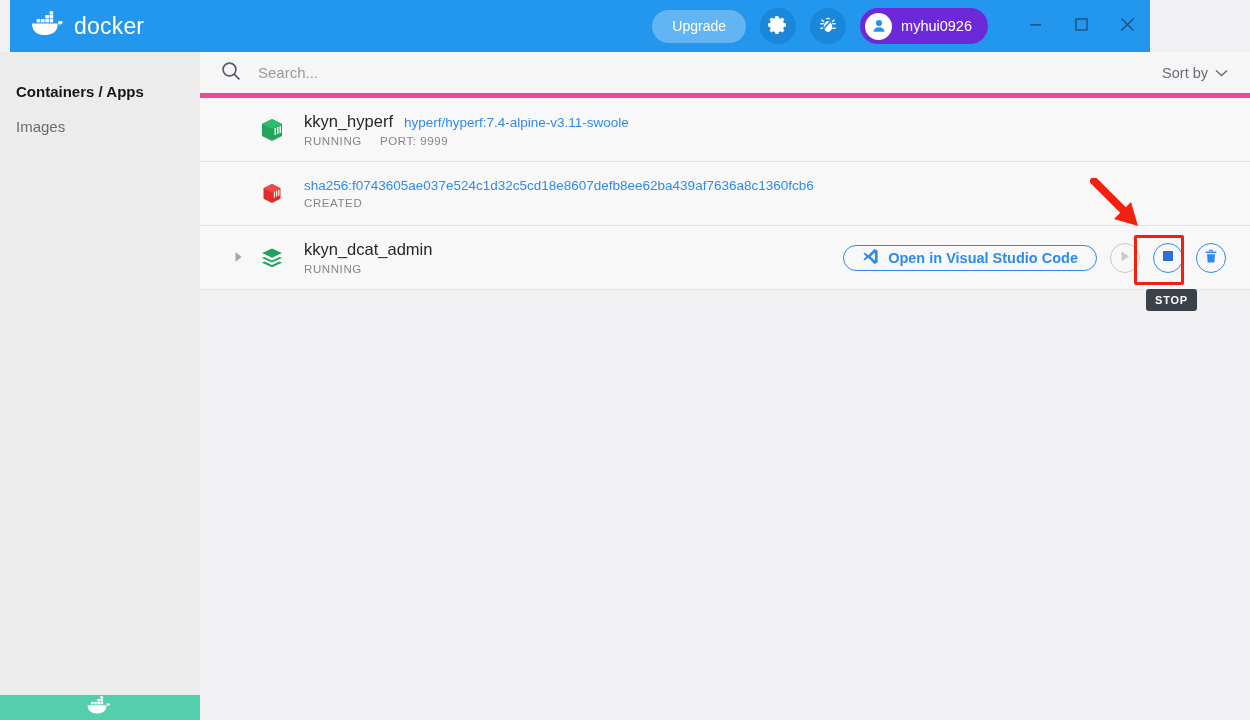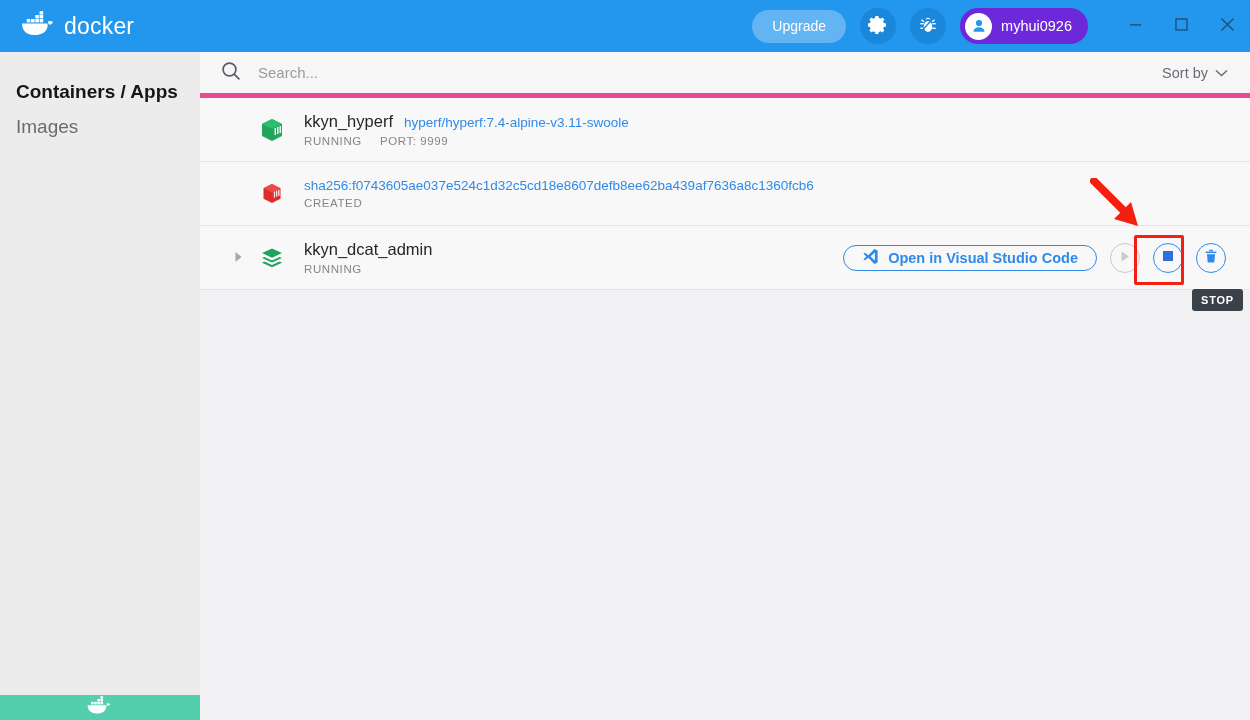--- a/index.html
+++ b/index.html
@@ -6,22 +6,22 @@
   html, body {
     width: 1250px; height: 720px;
     font-family: "Liberation Sans", sans-serif;
     overflow: hidden;
     background: #f1f1f4;
   }
   #app { position: relative; width: 1250px; height: 720px; }
 
   
   .titlebar {
-    position: absolute; top: 0; left: 0;
-    width: 1250px; height: 52px;
+    position: absolute; top: 0; left: 10px;
+    width: 1140px; height: 52px;
     background: #2396ed;
     display: flex; align-items: center;
   }
   .logo-wrap { display: flex; align-items: center; margin-left: 22px; }
   .logo-text {
     color: #ffffff; font-size: 23px; letter-spacing: .2px;
     margin-left: 8px; font-weight: 400;
   }
   .titlebar-right {
     margin-left: auto; display: flex; align-items: center; height: 100%;
@@ -56,21 +56,21 @@
   }
 
   
   .sidebar {
     position: absolute; top: 52px; left: 0;
     width: 200px; height: 668px;
     background: #ececed;
     padding-top: 22px;
   }
   .side-item {
-    padding: 7px 0 7px 16px; font-size: 19px;
+    padding: 7px 0 7px 16px; font-size: 15px;
     color: #6b6b72; cursor: pointer; line-height: 21px;
   }
   .side-item.active { color: #16161a; font-weight: bold; }
 
   
   .main {
     position: absolute; top: 52px; left: 200px;
     width: 1050px; height: 668px; background: #f1f1f4;
   }
   .searchbar {
@@ -134,21 +134,21 @@
 
   
   .highlight-box {
     position: absolute; left: 1134px; top: 235px;
     width: 50px; height: 50px;
     border: 3px solid #f41f10; border-radius: 2px;
     pointer-events: none;
   }
   .arrow-anno { position: absolute; left: 1090px; top: 178px; pointer-events: none; }
   .tooltip {
-    position: absolute; left: 1192px; top: 289px;
+    position: absolute; left: 1146px; top: 289px;
     background: #3b4148; color: #fff;
     font-size: 11px; letter-spacing: .8px; font-weight: bold;
     padding: 5px 9px; border-radius: 3px;
   }
 
   
   .statusbar {
     position: absolute; left: 0; bottom: 0;
     width: 200px; height: 25px; background: #54cfad;
     display: flex; align-items: center; justify-content: center;

